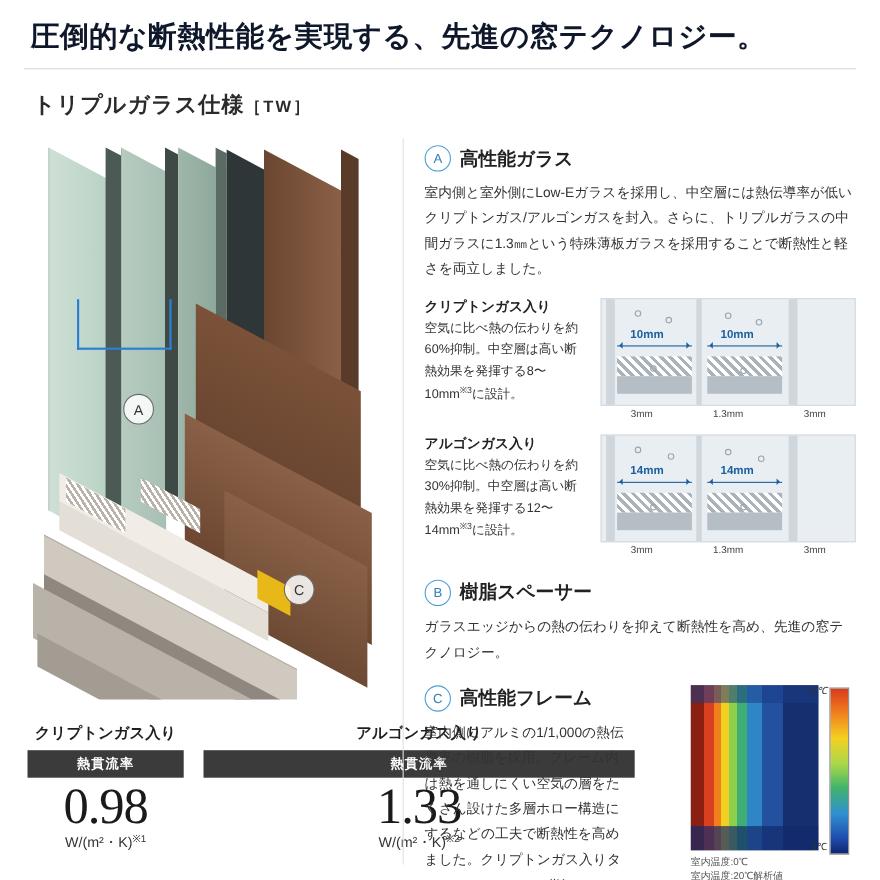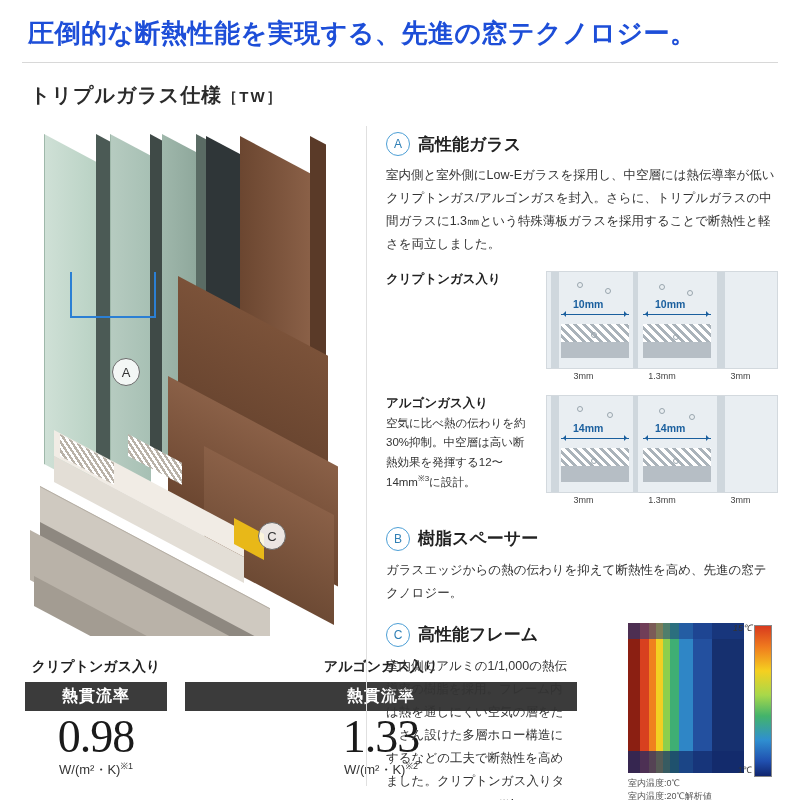--- a/index.html
+++ b/index.html
@@ -9,21 +9,21 @@
     font-family:"Liberation Sans", sans-serif;
     color:#222;
     overflow:hidden;
     position:relative;
   }
   .page{position:relative;width:800px;height:800px;}
 
   
   .headline{
     position:absolute;left:28px;top:16px;
-    font-size:26px;font-weight:700;letter-spacing:.5px;color:#1d4ed8;
+    font-size:26px;font-weight:700;letter-spacing:.5px;color:#0f172a;
     white-space:nowrap;
   }
   .hr-top{
     position:absolute;left:22px;top:62px;width:756px;height:1px;background:#d8d8d8;
   }
   .subhead{
     position:absolute;left:30px;top:82px;
     font-size:20px;font-weight:700;color:#2b2b2b;letter-spacing:1px;
   }
   .subhead .code{font-size:15px;font-weight:700;letter-spacing:2px;text-align:center;}
@@ -79,21 +79,21 @@
   }
   .ca{left:94px;top:232px;}
   .cc{left:240px;top:396px;}
 
   
   .valbox{position:absolute;width:142px;text-align:center;}
   .valbox.left{left:25px;top:658px;}
   .valbox.right{left:185px;top:658px;}
   .valbox .vtitle{font-size:14px;font-weight:700;color:#1f1f1f;}
   .valbox .vbar{
-    margin-top:6px;background:#3b3b3b;color:#fff;font-size:16px;font-weight:700;
+    margin-top:6px;background:#3b3b3b;color:#fff;font-size:12px;font-weight:700;
     padding:4px 0;letter-spacing:1px;
   }
   .valbox .vnum{
     font-size:46px;font-weight:400;line-height:52px;color:#1a1a1a;
     font-family:"Liberation Serif", serif;letter-spacing:-1px;
   }
   .valbox .vunit{font-size:13px;color:#333;margin-top:-4px;}
   .valbox .vunit sup{font-size:9px;}
 
   
@@ -219,20 +219,23 @@
     <div>
       <div class="sec-head">
         <div class="badge">A</div>
         <div class="t">高性能ガラス</div>
       </div>
       <div class="body-txt">室内側と室外側にLow-Eガラスを採用し、中空層には熱伝導率が低いクリプトンガス/アルゴンガスを封入。さらに、トリプルガラスの中間ガラスに1.3㎜という特殊薄板ガラスを採用することで断熱性と軽さを両立しました。</div>
 
       <div class="gas-row pad-t">
         <div class="gas-left">
           <div class="sub-t">クリプトンガス入り</div>
+          <div class="sub-txt">
+            <span>空気に比べ熱の伝わりを約60%抑制。中空層は高い断熱効果を発揮する8〜10mm</span><sup>※3</sup><span>に設計。</span>
+          </div>
         </div>
         <div class="gas-right">
           <div class="diag">
             <div class="glassbar" style="left:4px"></div>
             <div class="glassbar" style="left:86px;width:5px"></div>
             <div class="glassbar" style="left:170px"></div>
             <div class="hatchb" style="left:14px;width:68px"></div>
             <div class="hatchb" style="left:96px;width:68px"></div>
             <div class="spacer" style="left:14px;width:68px"></div>
             <div class="spacer" style="left:96px;width:68px"></div>

